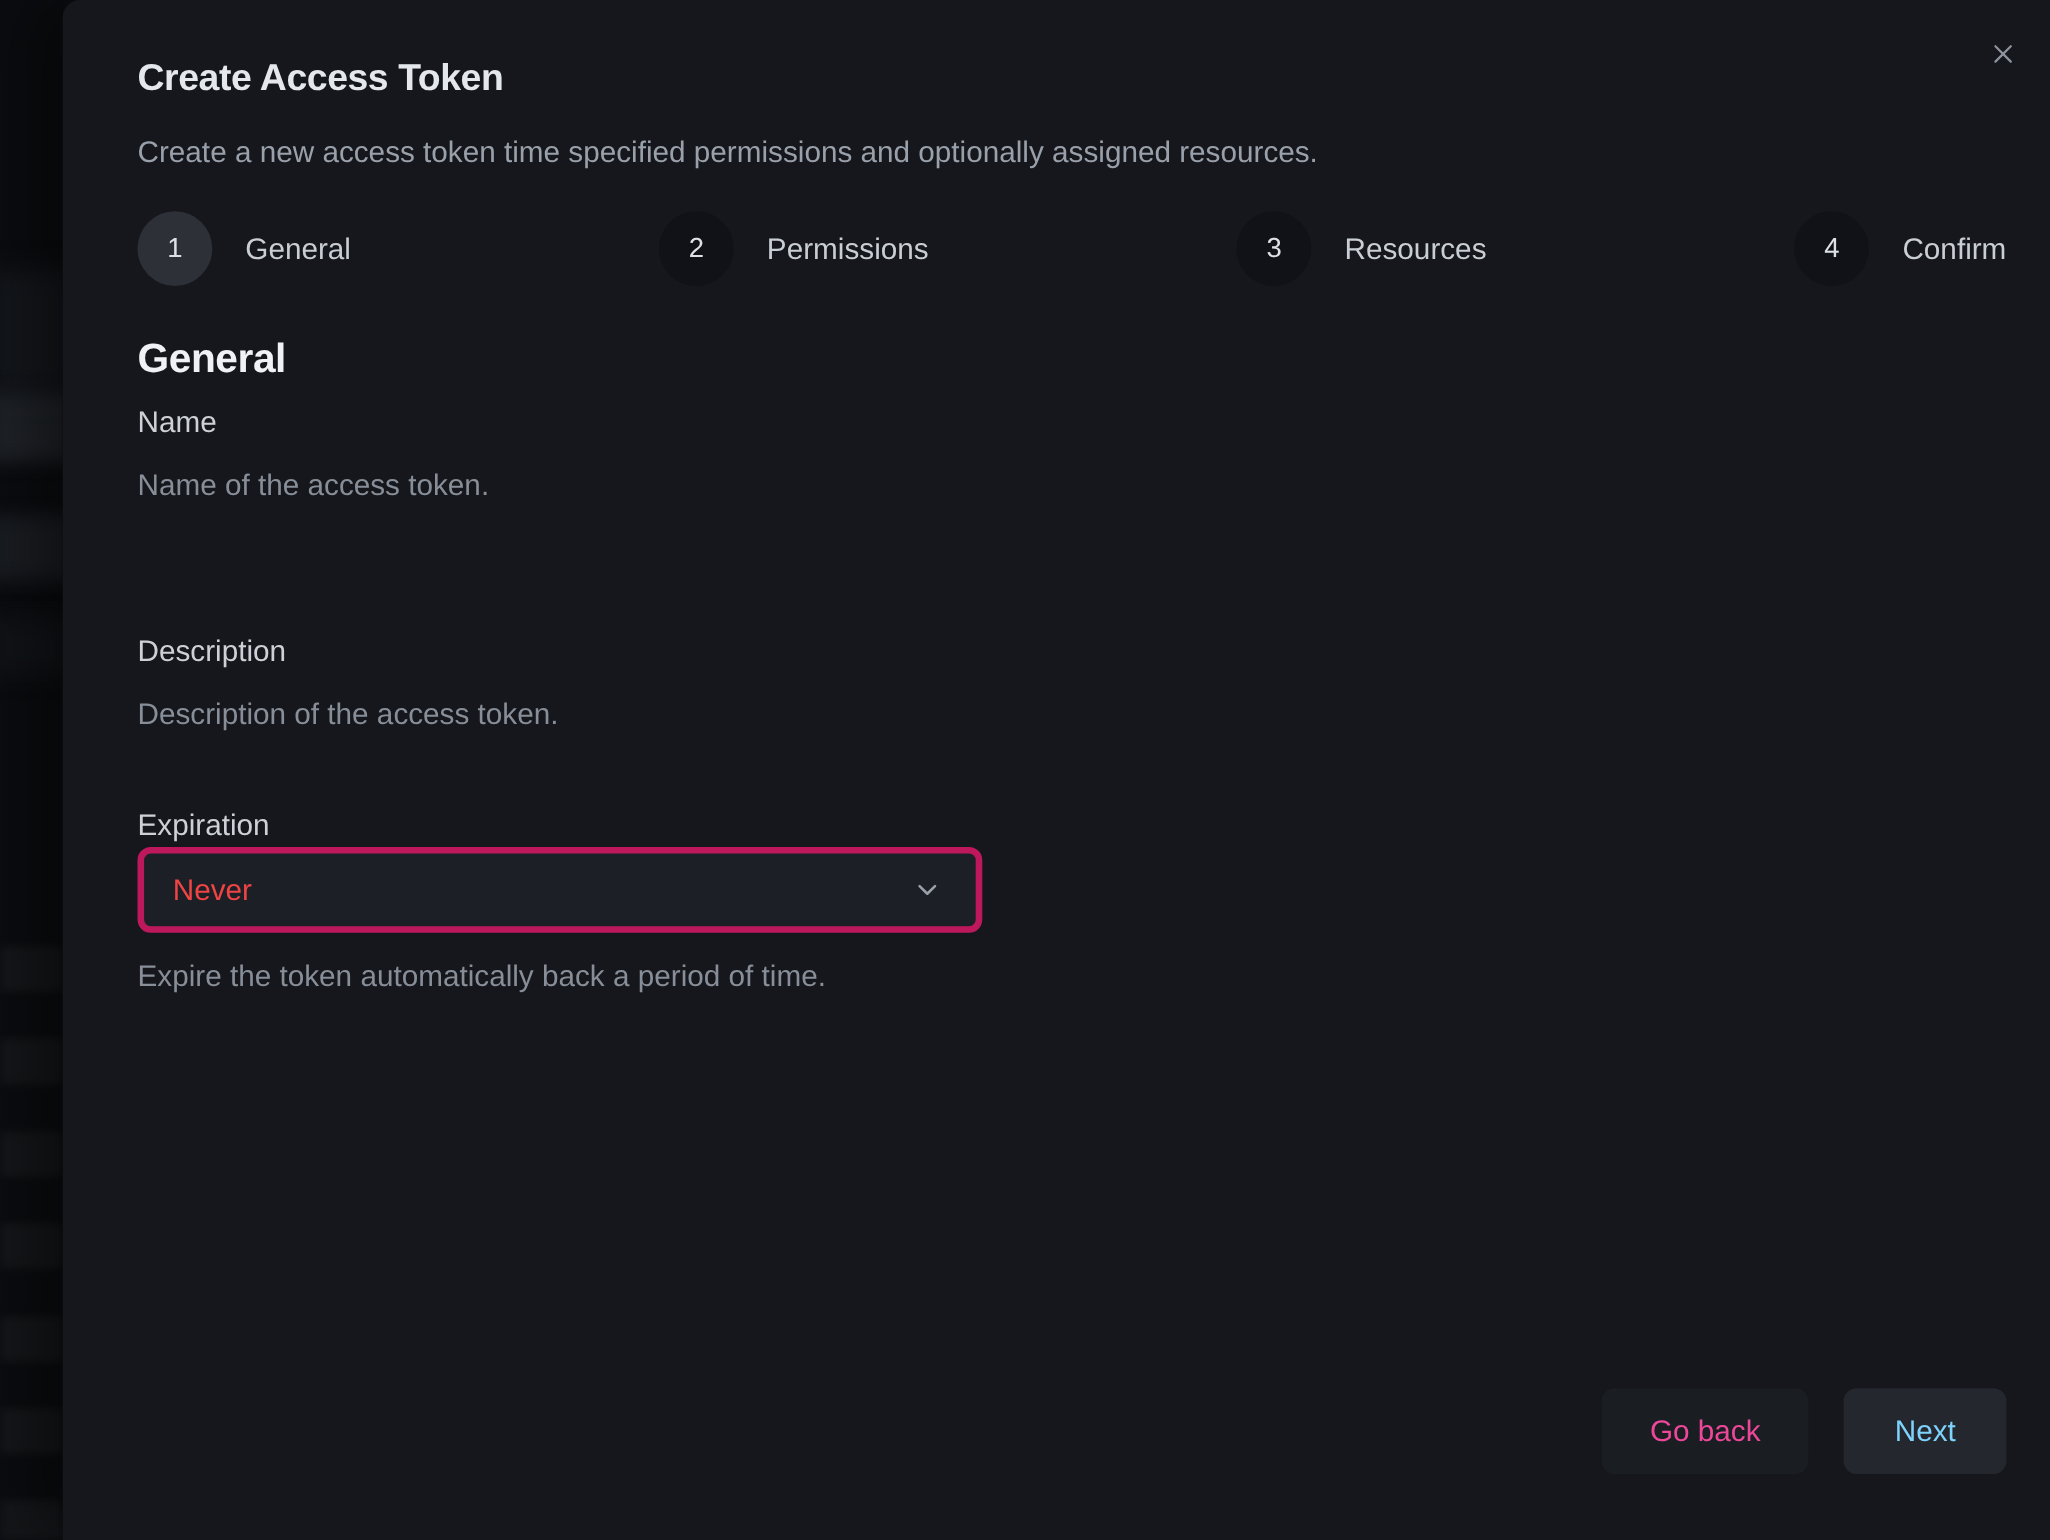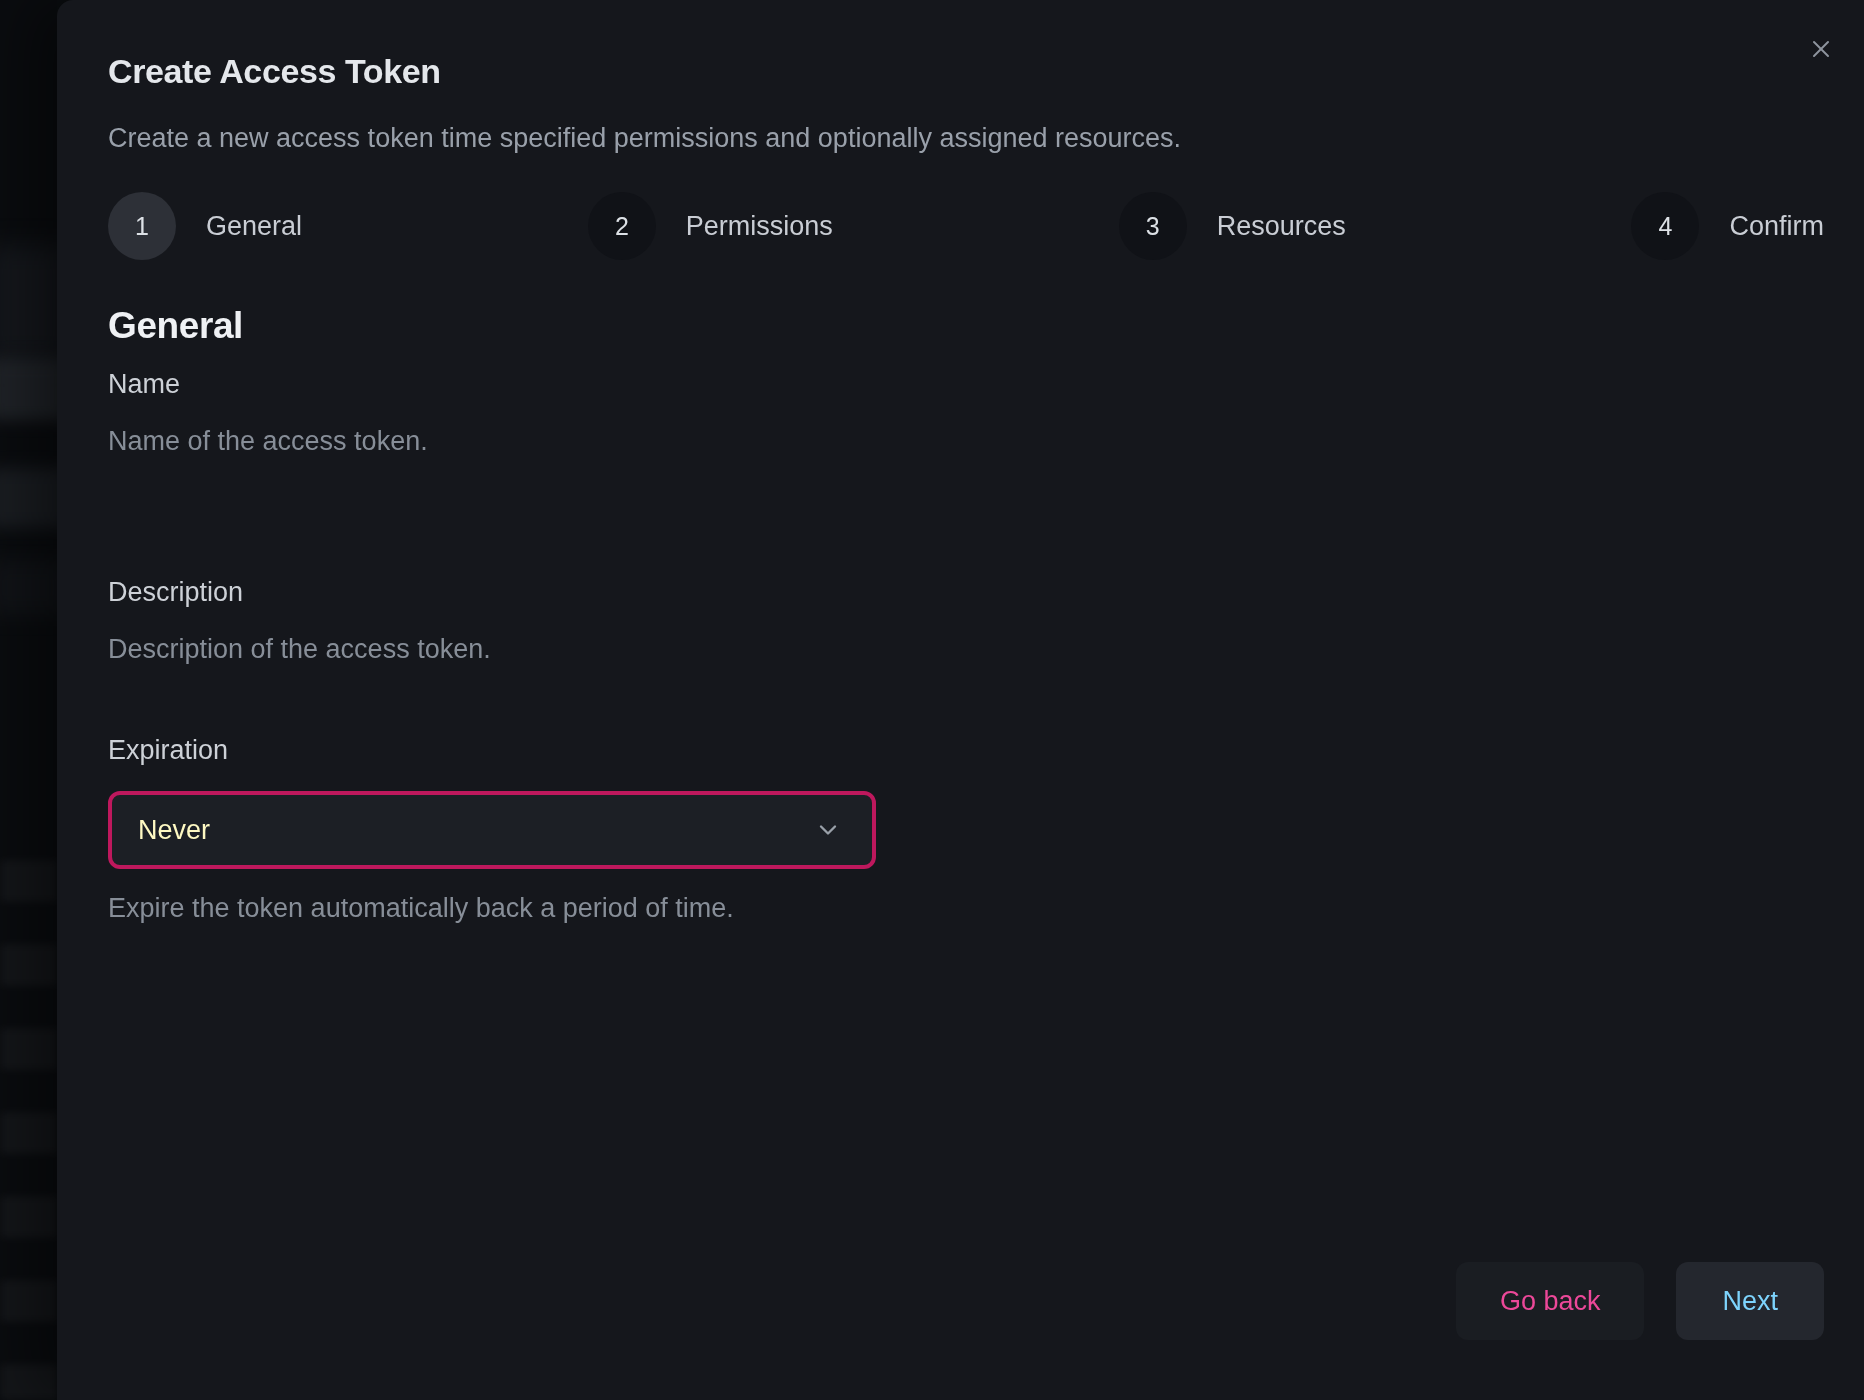--- a/index.html
+++ b/index.html
@@ -39,21 +39,21 @@
       rgba(255,255,255,0.0) 42px, rgba(255,255,255,0.0) 84px);
     filter: blur(4px);
   }
 
   
   .modal {
     position: absolute; left: 57px; top: 0; right: 0; bottom: 0;
     background: #15171c;
     border-top-left-radius: 16px;
     box-shadow: -24px 0 60px rgba(0,0,0,.45);
-    padding: 52px 40px 0 51px;
+    padding: 52px 40px 0 68px;
   }
 
   .close-btn {
     position: absolute; top: 32px; right: 26px;
     width: 34px; height: 34px;
     background: transparent; border: none; cursor: pointer;
     display: flex; align-items: center; justify-content: center;
     color: #8d949e;
   }
   .close-btn svg { width: 24px; height: 24px; stroke: currentColor; }
@@ -126,27 +126,27 @@
     width: 22px; height: 22px; cursor: nwse-resize;
   }
   .resize-handle svg { width: 22px; height: 22px; stroke: #8a9099; }
 
   .helper {
     margin-top: 22px;
     font-size: 27px; line-height: 35px; color: #878e98;
   }
 
   .select-box {
-    margin-top: 23px;
+    margin-top: 2px;
     width: 100%; height: 78px;
     background: #1c1f25;
-    border: 4px solid #be185d; border-radius: 12px;
+    border: 6px solid #be185d; border-radius: 12px;
     display: flex; align-items: center; justify-content: space-between;
     padding: 0 30px 0 26px;
-    font-size: 27px; color: #fef9c3;
+    font-size: 27px; color: #ef4444;
     cursor: pointer;
   }
   .select-box .chev { width: 28px; height: 28px; stroke: #99a0a9; }
 
   
   .footer {
     position: absolute; right: 40px; bottom: 60px;
     display: flex; gap: 32px; align-items: center;
   }
   .btn {

